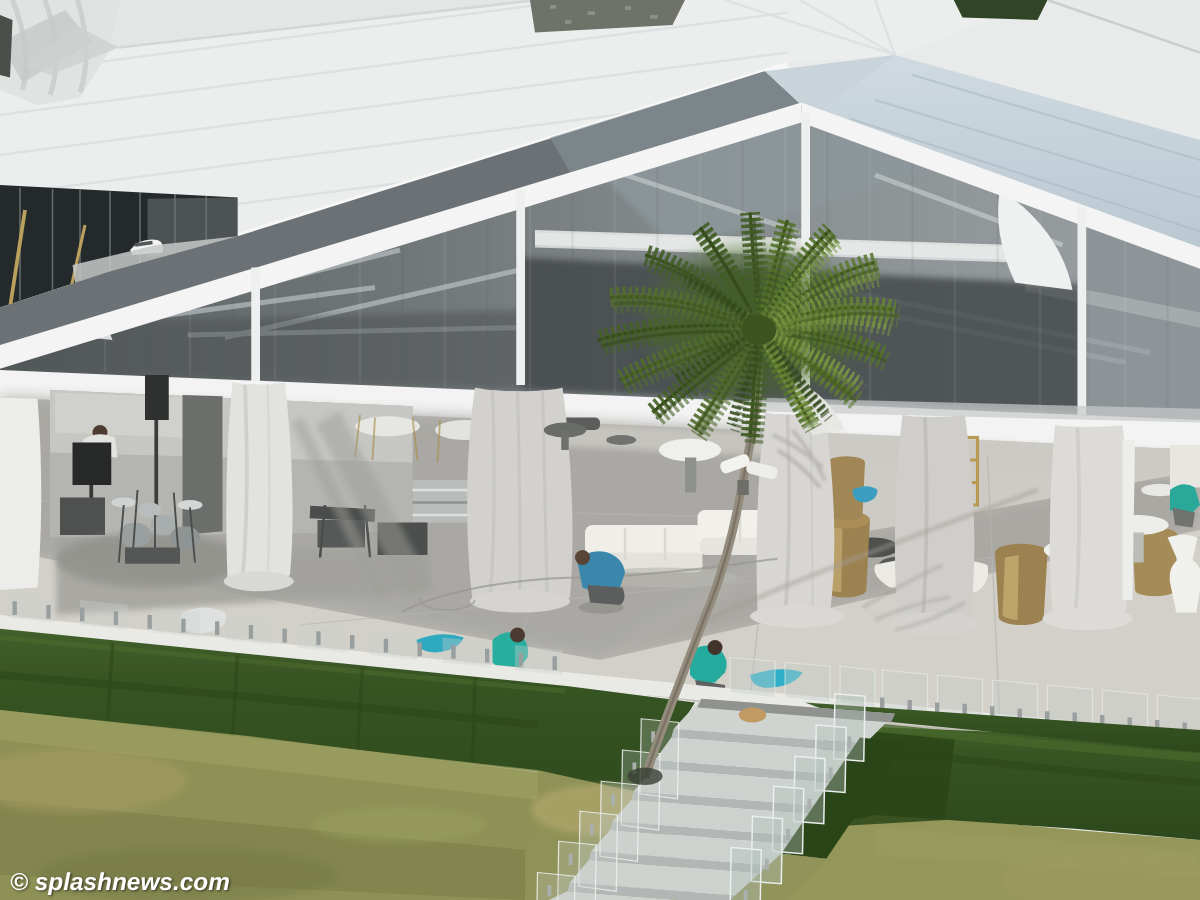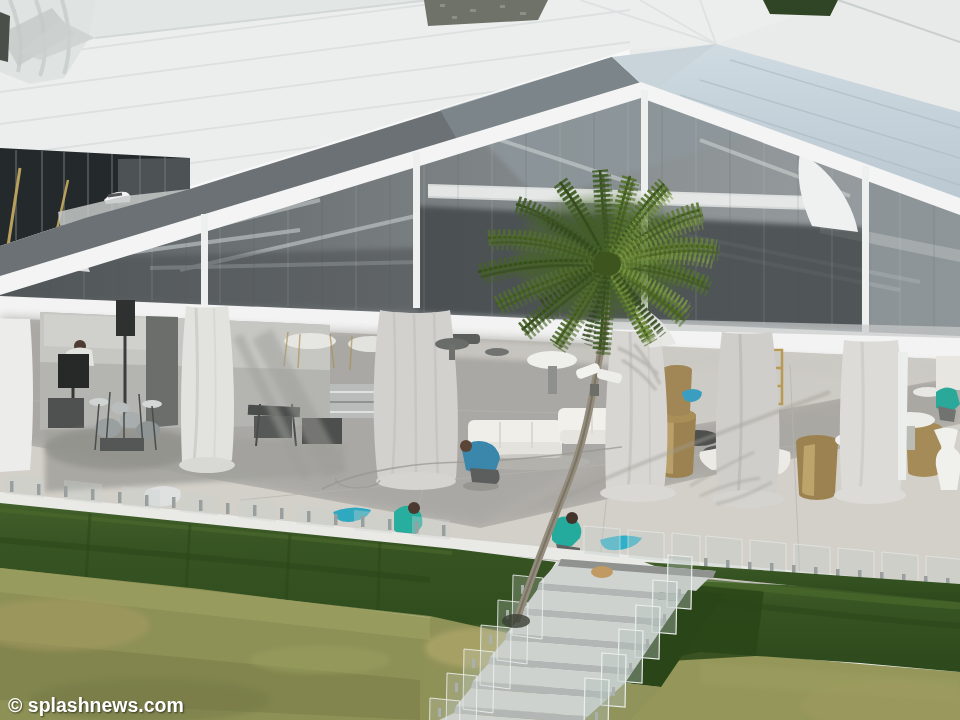--- a/index.html
+++ b/index.html
@@ -1,16 +1,16 @@
 <!DOCTYPE html>
 <html><head>
 <meta charset="utf-8">
 <style>
 html,body{margin:0;padding:0;background:#e9ecec;}
-#stage{width:960px;height:720px;overflow:hidden;position:relative;font-family:"Liberation Sans",sans-serif;}
+#stage{width:960px;height:720px;overflow:hidden;position:relative;font-family:"Liberation Sans",sans-serif;font-style:italic;}
 </style>
 </head>
 <body>
 <div id="stage">
 <svg width="960" height="720" viewBox="0 0 960 720" xmlns="http://www.w3.org/2000/svg">
 <defs>
 <linearGradient id="glassL" x1="0" y1="0" x2="1" y2="0">
  <stop offset="0" stop-color="#5b6163"></stop>
           <stop offset="0.35" stop-color="#72777a"></stop>
           <stop offset="0.68" stop-color="#8c9294"></stop>

